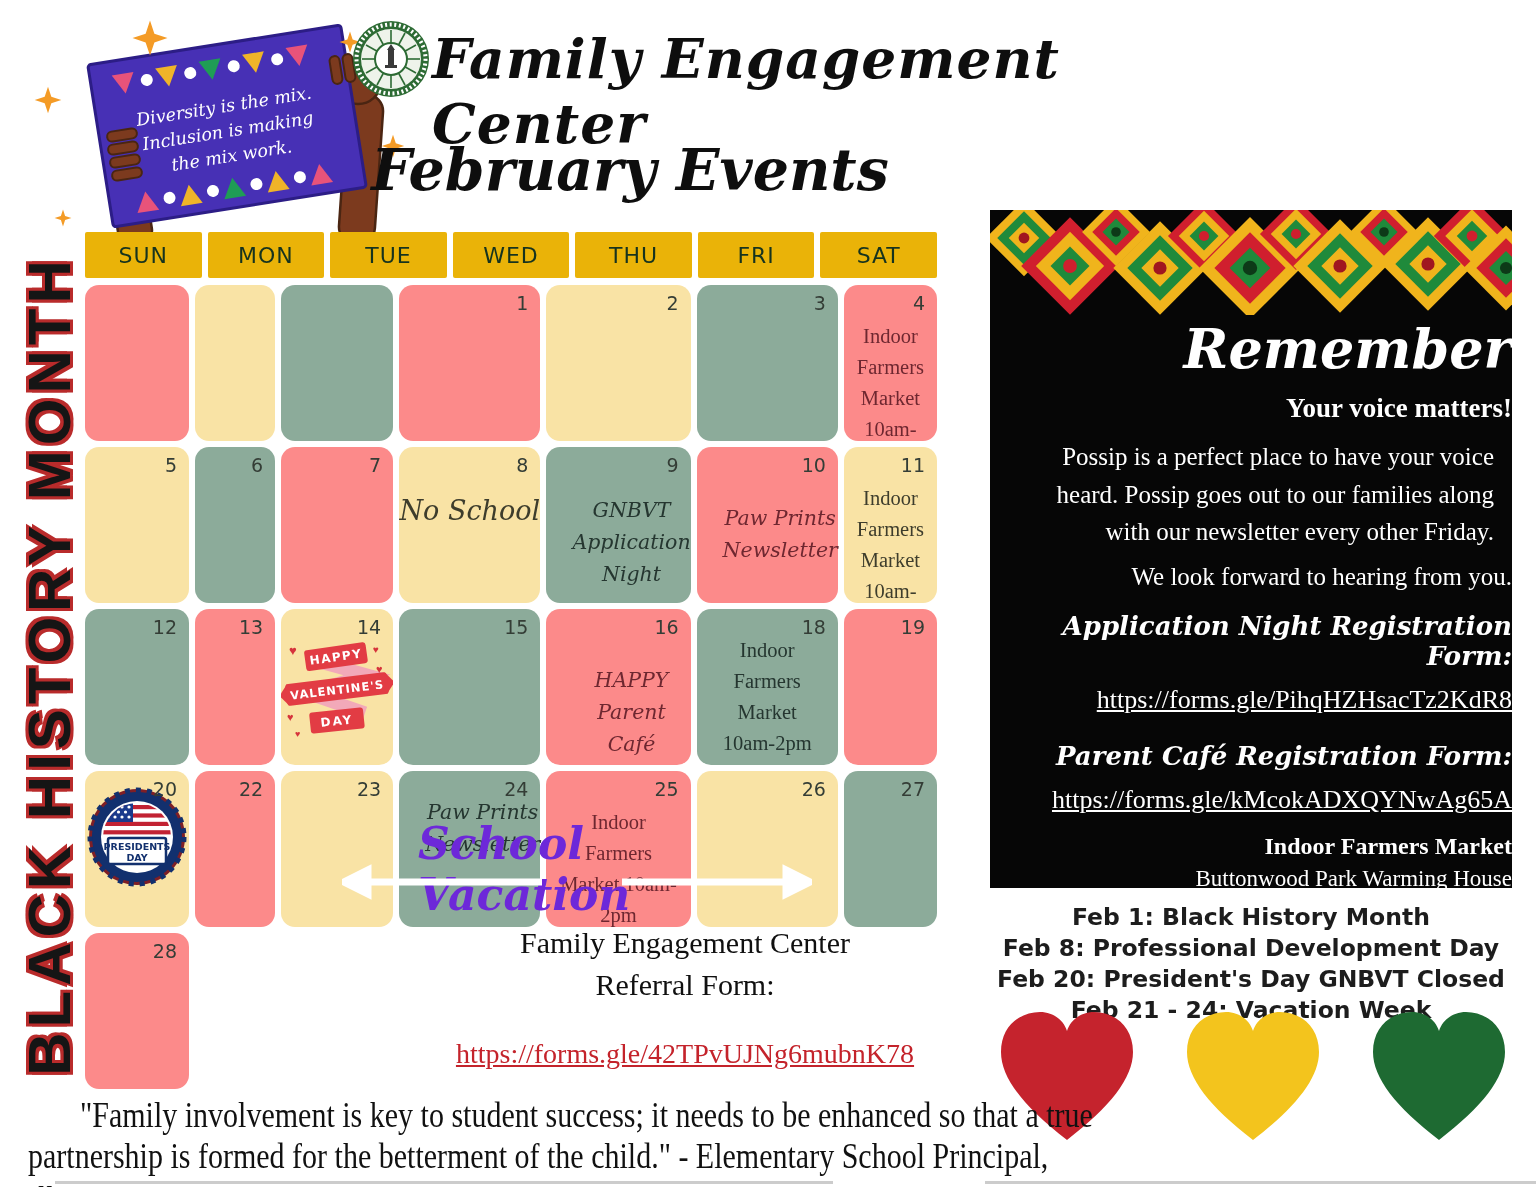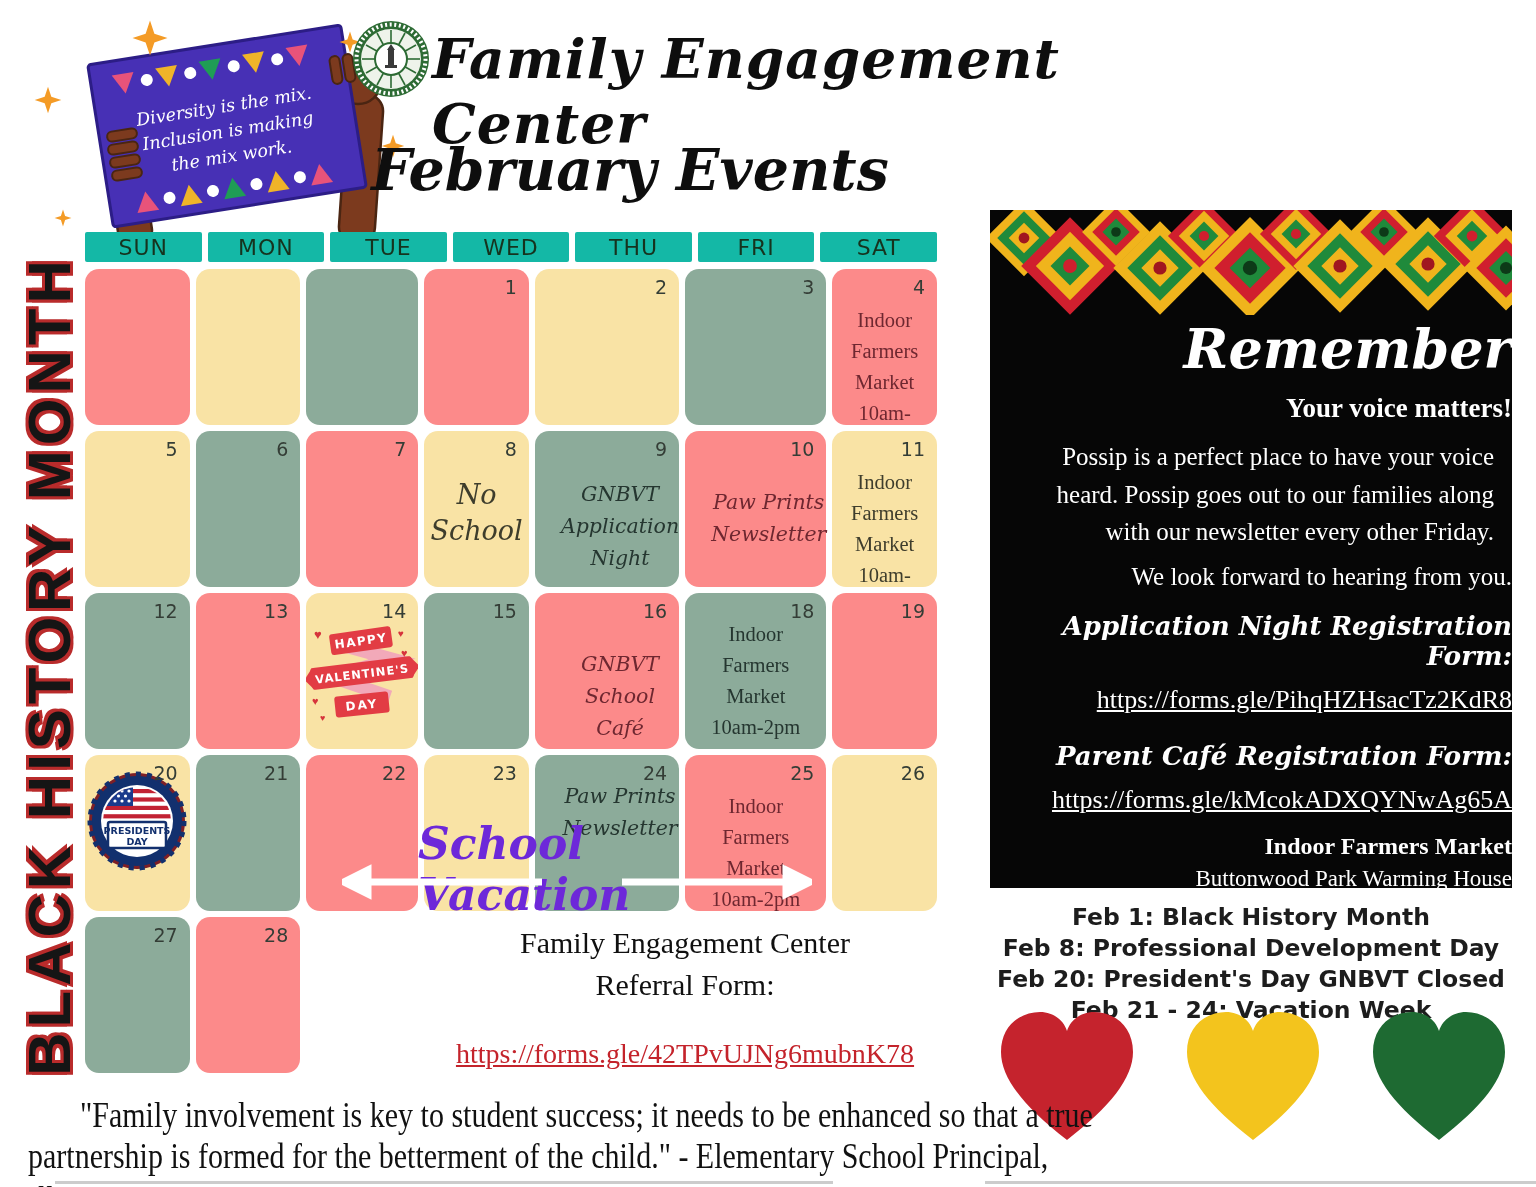--- a/index.html
+++ b/index.html
@@ -18,21 +18,21 @@
   .title{position:absolute;left:432px;top:26px;width:770px;
          font-family:"DejaVu Serif",serif;font-style:italic;font-weight:700;
          font-size:55px;color:#0e0e0e;letter-spacing:1px;}
   .subtitle{position:absolute;left:360px;top:136px;width:540px;text-align:center;
          font-family:"DejaVu Serif",serif;font-style:italic;font-weight:700;
          font-size:57px;color:#0e0e0e;}
 
   
   .cal{position:absolute;left:85px;top:232px;width:852px;}
   .cal-head{display:grid;grid-template-columns:repeat(7,1fr);gap:6px;}
-  .hd{height:30px;background:#14b8a6;border-radius:2px;display:flex;align-items:center;
+  .hd{height:46px;background:#eab308;border-radius:2px;display:flex;align-items:center;
       justify-content:center;font-family:"DejaVu Sans",sans-serif;font-size:22px;
       color:#16331e;letter-spacing:1px;}
   .cal-grid{margin-top:7px;display:grid;grid-template-columns:repeat(7,1fr);
       grid-auto-rows:156px;gap:6px;}
   .cell{border-radius:14px;position:relative;}
   .c0{background:#fc8a8a}.c1{background:#f9e3a5}.c2{background:#8cab9a}
   .dnum{position:absolute;top:7px;right:12px;font-family:"DejaVu Sans",sans-serif;
         font-size:19px;color:#343d36;}
   .ev{margin-top:36px;padding:0 13px;text-align:center;
       font-family:"Liberation Serif",serif;font-size:20.5px;line-height:1.52;}
@@ -276,21 +276,21 @@
               <text x="6" y="90" font-size="11">♥</text>
             <text x="14" y="106" font-size="9">♥</text>
           </g>
         </svg>
       </div>
       <div class="cell c2">
           <span class="dnum">15</span>
         </div>
       <div class="cell c0">
           <span class="dnum">16</span>
-        <div class="ev-it" style="text-align:center;margin-top:56px">GNBVT School Café</div>
+        <div class="ev-it" style="text-align:center;margin-top:56px">HAPPY Parent Café</div>
         </div>
       <div class="cell c2">
           <span class="dnum">18</span>
         <div class="ev" style="margin-top:26px">Indoor Farmers Market 10am-2pm</div>
         </div>
 
       <div class="cell c0">
           <span class="dnum">19</span>
         </div>
       <div class="cell c1">
@@ -323,23 +323,20 @@
                 <circle cx="-22" cy="-20" r="1.6"></circle>
                 <circle cx="-15" cy="-20" r="1.6"></circle>
                 <circle cx="-8" cy="-20" r="1.6"></circle>
               </g>
           </g>
           <rect x="-29" y="1" width="58" height="26" rx="2" fill="#ffffff" stroke="#12306e" stroke-width="2.5"></rect>
           <text x="0" y="12.5" text-anchor="middle" font-family="DejaVu Sans, sans-serif" font-size="9.5" font-weight="bold" fill="#12306e">PRESIDENTS</text>
           <text x="0" y="23.5" text-anchor="middle" font-family="DejaVu Sans, sans-serif" font-size="9.5" font-weight="bold" fill="#12306e">DAY</text>
         </svg>
       </div>
-      <div class="cell c2">
-          <span class="dnum">21</span>
-        </div>
       <div class="cell c0">
           <span class="dnum">22</span>
         </div>
       <div class="cell c1">
           <span class="dnum">23</span>
         </div>
       <div class="cell c2">
           <span class="dnum">24</span>
         <div class="ev-it" style="text-align:center;margin-top:26px">Paw Prints Newsletter</div>
         </div>

